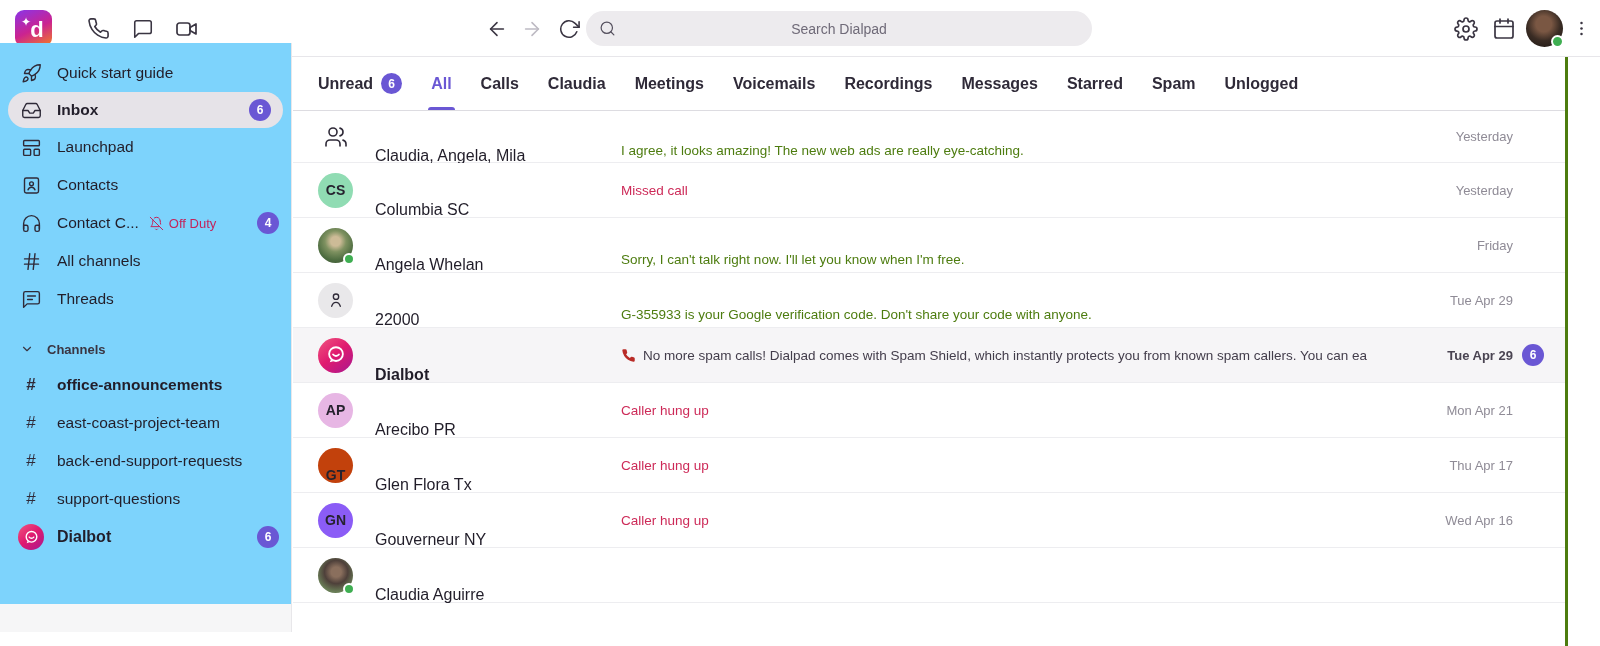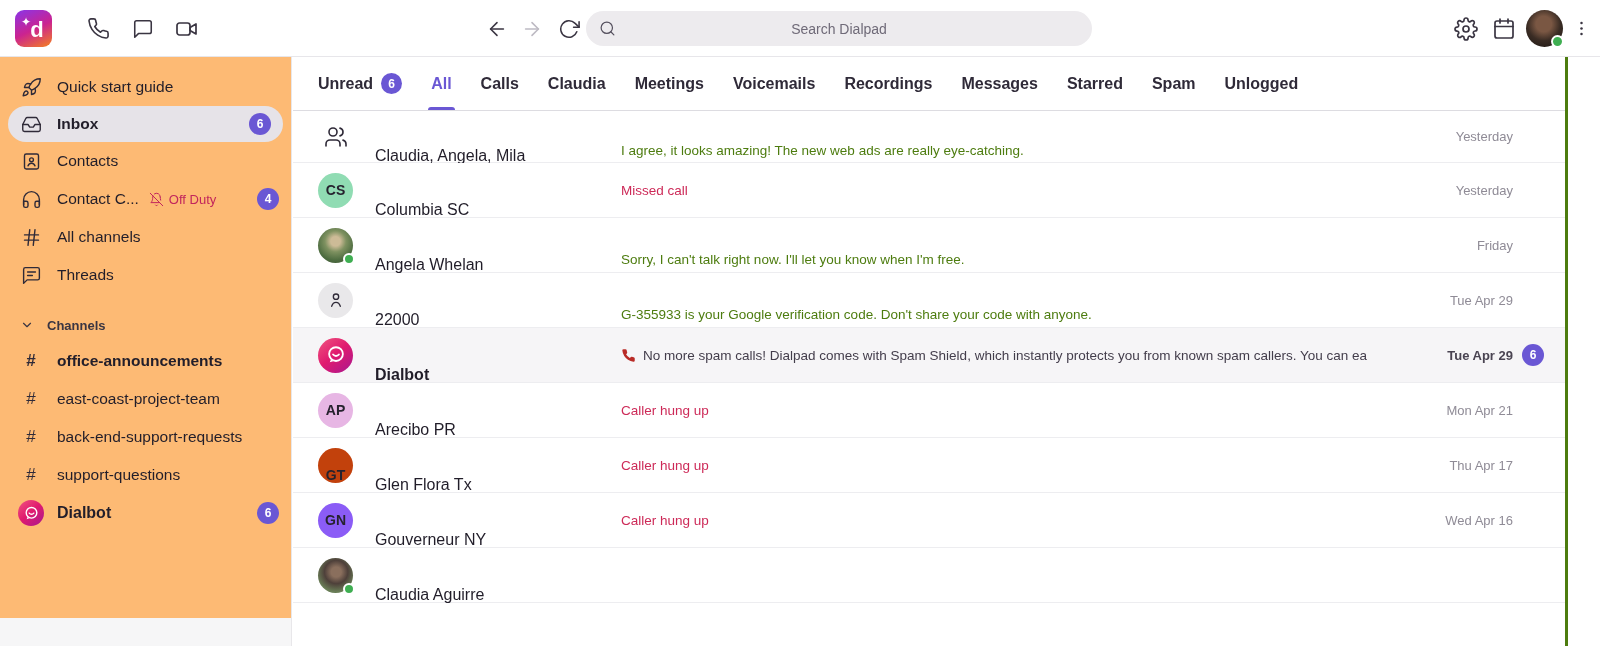--- a/index.html
+++ b/index.html
@@ -22,21 +22,21 @@
              background:#edebee;display:flex;align-items:center;justify-content:flex-end;}
   .searchbar svg{position:absolute;left:13px;stroke:#55505e;fill:none;stroke-width:1.7;stroke-linecap:round;}
   .searchbar input{flex:1;background:transparent;border:none;outline:none;height:100%;
                    text-align:center;font-size:14px;color:#3a3542;font-family:"Liberation Sans",sans-serif;}
   .searchbar input::placeholder{color:#6f6a78;}
   .avatar-top{position:absolute;left:1526px;top:10px;width:37px;height:37px;border-radius:50%;cursor:pointer;
               background:radial-gradient(circle at 48% 38%,#7a5743 0 26%,#3a2c24 55%,#191311 100%);}
   .presence{position:absolute;width:13px;height:13px;border-radius:50%;background:#3fae52;border:2px solid #fff;}
 
   
-  .sidebar{position:absolute;top:57px;left:0;width:292px;height:589px;background:#fdba74;
+  .sidebar{position:absolute;top:43px;left:0;width:292px;height:589px;background:#7dd3fc;
            border-right:1px solid #e8e7ea;padding-top:11px;}
   .sidebar .fade{position:absolute;left:0;bottom:0;width:291px;height:28px;background:#f6f6f7;}
   .s-item{display:flex;align-items:center;height:38px;padding:0 12px 0 20px;cursor:pointer;position:relative;}
   .s-item .s-ic{width:22px;height:22px;flex:0 0 22px;margin-right:15px;display:flex;align-items:center;justify-content:center;}
   .s-item svg{stroke:#2f2a38;fill:none;stroke-width:1.6;stroke-linecap:round;stroke-linejoin:round;}
   .s-label{font-size:15.5px;color:#221e2a;white-space:nowrap;}
   .s-item.selected{background:#e6e3e8;border-radius:19px;margin:0 8px;padding:0 12px;height:36px;}
   .s-item.selected .s-label{font-weight:700;}
   .badge{min-width:22px;height:22px;border-radius:11px;background:#6a57d4;color:#fff;font-size:12px;
          font-weight:700;display:flex;align-items:center;justify-content:center;margin-left:auto;}
@@ -189,20 +189,30 @@
     <span class="s-ic">
       <svg width="21" height="21" viewBox="0 0 24 24">
           <polyline points="22 12 16 12 14 15 10 15 8 12 2 12"></polyline>
           <path d="M5.45 5.11 2 12v6a2 2 0 0 0 2 2h16a2 2 0 0 0 2-2v-6l-3.45-6.89A2 2 0 0 0 16.76 4H7.24a2 2 0 0 0-1.79 1.11z"></path>
         </svg>
     </span>
     <span class="s-label">Inbox</span>
     <span class="badge">6</span>
   </div>
 
+  <div class="s-item">
+    <span class="s-ic">
+      <svg width="21" height="21" viewBox="0 0 24 24">
+          <rect x="3" y="4" width="18" height="6" rx="1"></rect>
+          <rect x="3" y="14" width="8" height="7" rx="1"></rect>
+          <rect x="15" y="14" width="6" height="7" rx="1"></rect>
+        </svg>
+    </span>
+    <span class="s-label">Launchpad</span>
+  </div>
 
   <div class="s-item">
     <span class="s-ic">
       <svg width="21" height="21" viewBox="0 0 24 24">
           <rect x="4" y="3.5" width="16" height="17" rx="2"></rect>
           <circle cx="12" cy="10" r="2.2"></circle>
           <path d="M8 17c.8-2 2.3-3 4-3s3.2 1 4 3"></path>
         </svg>
     </span>
     <span class="s-label">Contacts</span>

